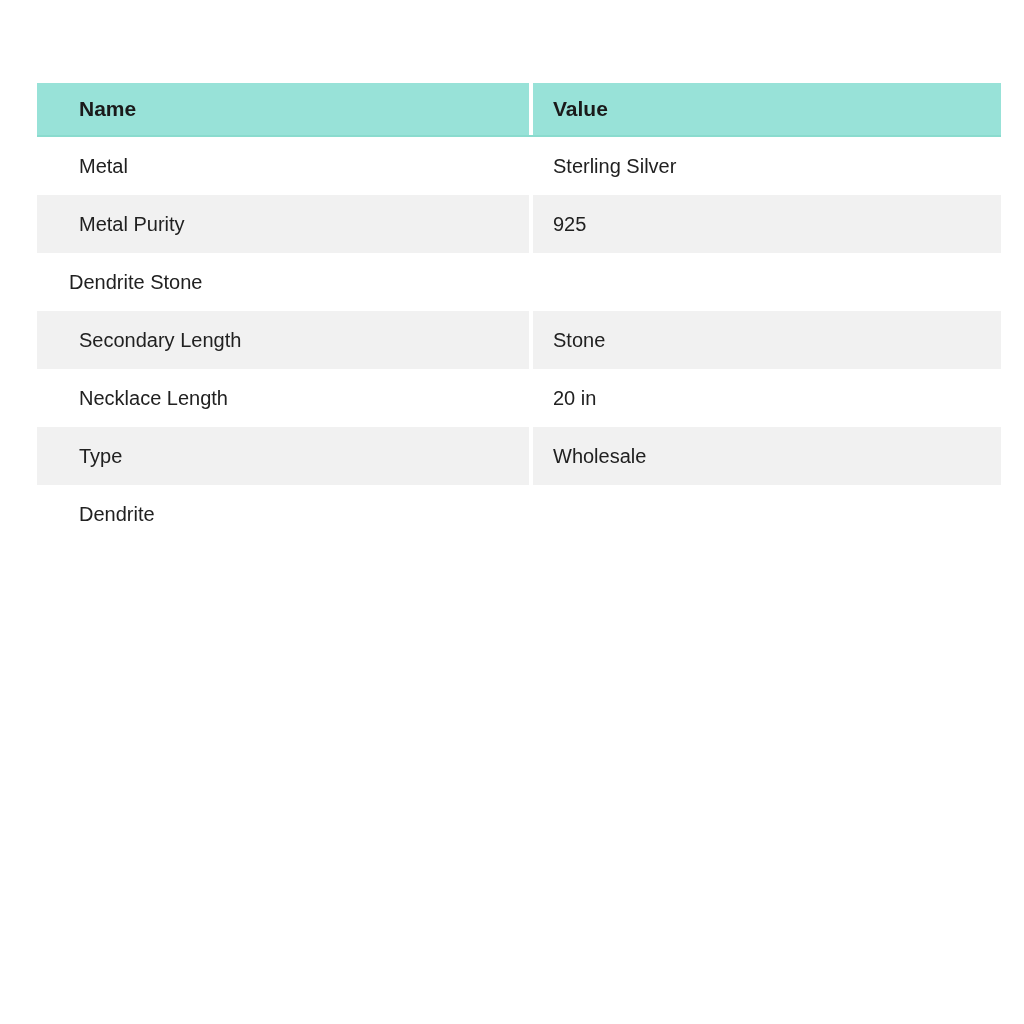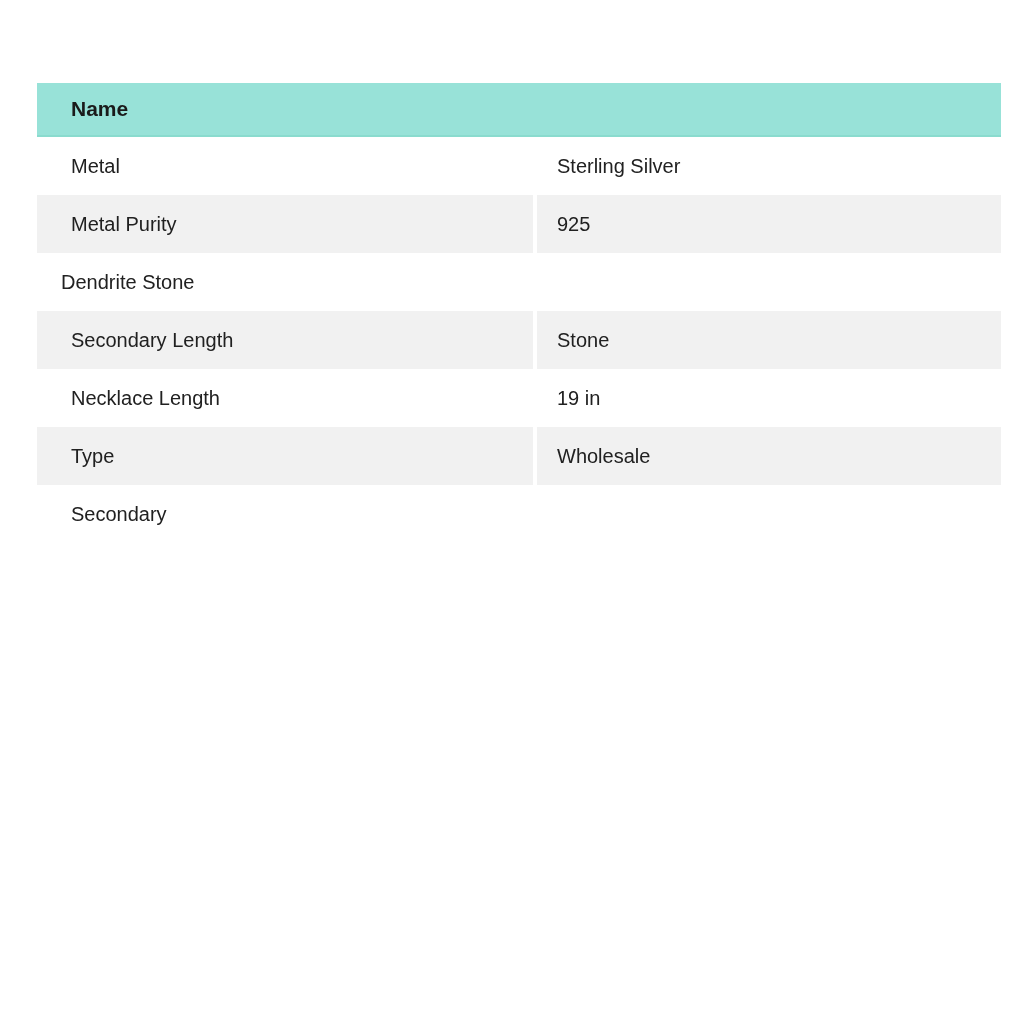--- a/index.html
+++ b/index.html
@@ -14,36 +14,36 @@
   }
   .spec-table {
     position: absolute;
     left: 37px;
     top: 83px;
     width: 964px;
   }
   .row {
     display: flex;
     width: 100%;
+    padding-left: 8px;
   }
   .header-row {
     height: 54px;
     background: var(--header-bg, #98e2d8);
     color: var(--header-text, #1a1a1a);
     font-size: 21px;
     font-weight: 600;
     border-bottom: 2px solid var(--header-edge, #8adbce);
   }
   .data-row {
     height: 58px;
     font-size: 20px;
     font-weight: 400;
     color: var(--body-text, #212121);
     background: var(--row-even-bg, #ffffff);
-    gap: 12px;
   }
   .data-row.odd {
     background: var(--row-odd-bg, #f1f1f1);
   }
   .cell {
     display: flex;
     align-items: center;
     overflow: hidden;
     white-space: nowrap;
   }
@@ -57,42 +57,43 @@
     padding-left: 20px;
     border-left: 4px solid var(--divider, #ffffff);
   }
 </style>
 </head>
 <body>
 
 <div class="spec-table">
   <div class="row header-row">
     <div class="cell name-cell">Name</div>
+    <div class="cell value-cell">Value</div>
   </div>
   <div id="rows-container">
       <div class="row data-row">
         <div class="cell name-cell">Metal</div>
         <div class="cell value-cell">Sterling Silver</div>
       </div>
       <div class="row data-row odd">
         <div class="cell name-cell">Metal Purity</div>
         <div class="cell value-cell">925</div>
       </div>
       <div class="row data-row">
         <div class="cell value-cell">Dendrite Stone</div>
       </div>
       <div class="row data-row odd">
         <div class="cell name-cell">Secondary Length</div>
         <div class="cell value-cell">Stone</div>
       </div>
       <div class="row data-row">
         <div class="cell name-cell">Necklace Length</div>
-        <div class="cell value-cell">19 in</div>
+        <div class="cell value-cell">20 in</div>
       </div>
       <div class="row data-row odd">
         <div class="cell name-cell">Type</div>
         <div class="cell value-cell">Wholesale</div>
       </div>
       <div class="row data-row">
-        <div class="cell name-cell">Secondary</div>
+        <div class="cell name-cell">Dendrite</div>
       </div>
     </div>
 </div>
 
 </body></html>

